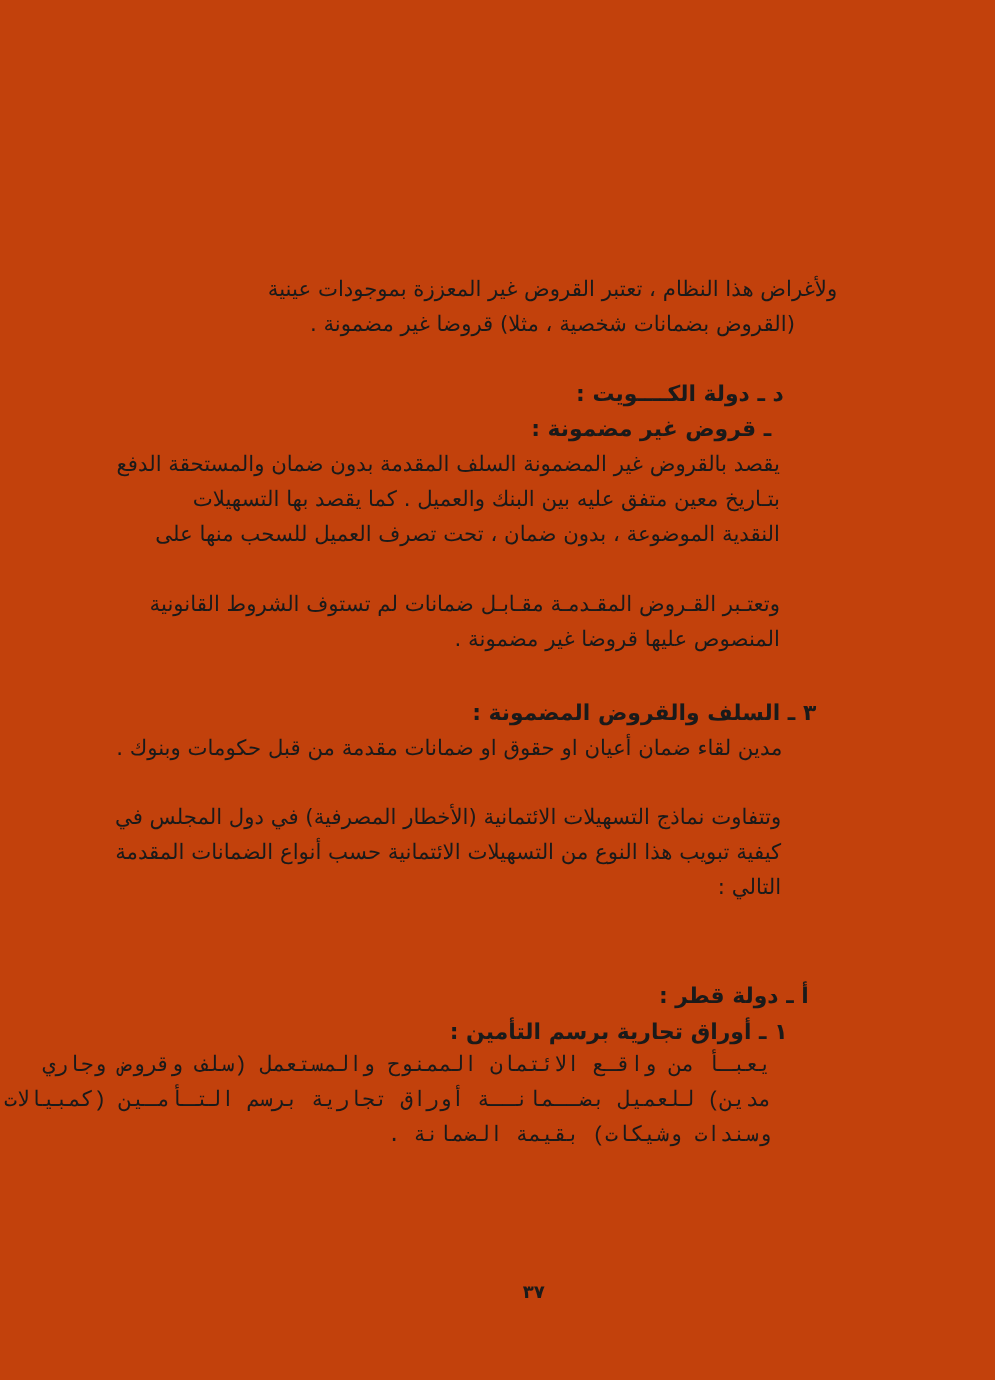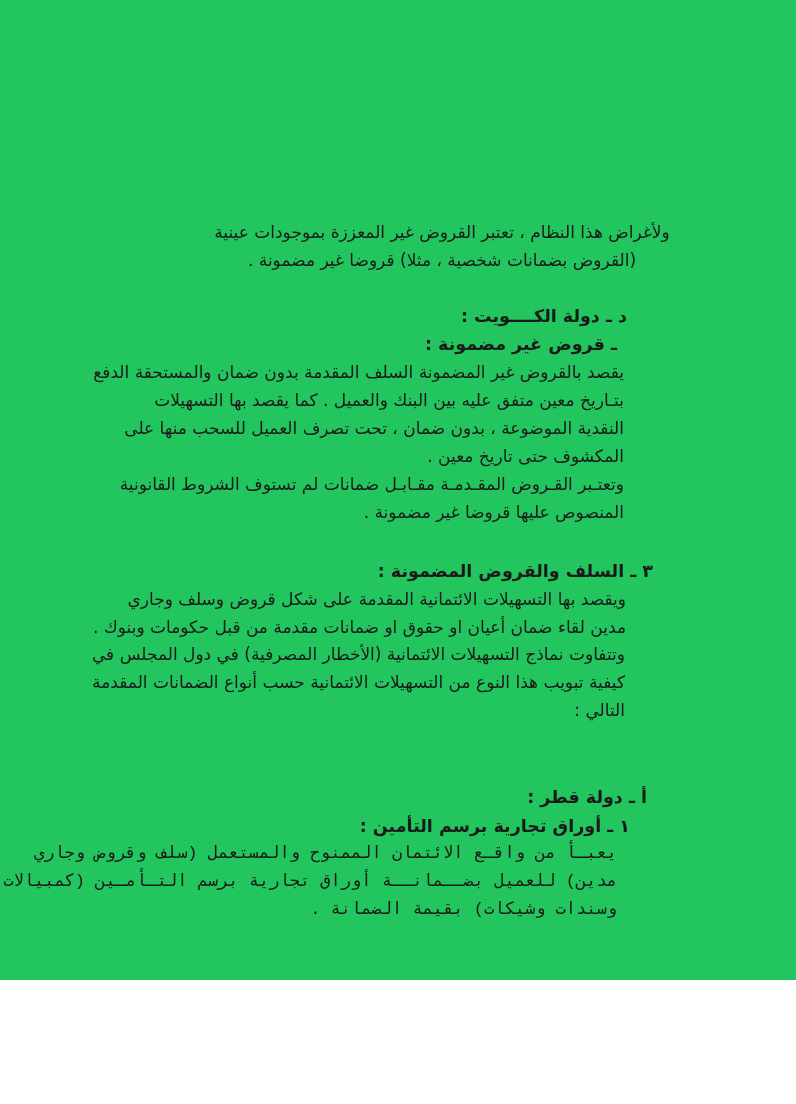--- a/index.html
+++ b/index.html
@@ -3,22 +3,22 @@
 <meta charset="utf-8">
 <style>
   html, body {
     margin: 0;
     padding: 0;
     background: #ffffff;
   }
   .page {
     position: relative;
     width: 796px;
-    height: 980px;
-    background: #22c55e;
+    height: 1104px;
+    background: #c2410c;
     font-family: "DejaVu Sans", sans-serif;
     color: #1a1a1a;
     overflow: hidden;
   }
   .block {
     position: absolute;
     direction: rtl;
     white-space: nowrap;
   }
   .line {
@@ -76,32 +76,30 @@
     <div class="line">(القروض بضمانات شخصية ، مثلا) قروضا غير مضمونة .</div>
   </div>
 
   <div class="block h kuwait-h">د ـ دولة الكــــويت :</div>
   <div class="block h kuwait-sub">ـ قروض غير مضمونة :</div>
 
   <div class="block para k-p1">
     <div class="line">يقصد بالقروض غير المضمونة السلف المقدمة بدون ضمان والمستحقة الدفع</div>
     <div class="line">بتـاريخ معين متفق عليه بين البنك والعميل . كما يقصد بها التسهيلات</div>
     <div class="line">النقدية الموضوعة ، بدون ضمان ، تحت تصرف العميل للسحب منها على</div>
-    <div class="line">المكشوف حتى تاريخ معين .</div>
   </div>
 
   <div class="block para k-p2">
     <div class="line">وتعتـبر القـروض المقـدمـة مقـابـل ضمانات لم تستوف الشروط القانونية</div>
     <div class="line">المنصوص عليها قروضا غير مضمونة .</div>
   </div>
 
   <div class="block h s3-h">٣ ـ السلف والقروض المضمونة :</div>
 
   <div class="block para s3-p1">
-    <div class="line">ويقصد بها التسهيلات الائتمانية المقدمة على شكل قروض وسلف وجاري</div>
     <div class="line">مدين لقاء ضمان أعيان او حقوق او ضمانات مقدمة من قبل حكومات وبنوك .</div>
   </div>
 
   <div class="block para s3-p2">
     <div class="line">وتتفاوت نماذج التسهيلات الائتمانية (الأخطار المصرفية) في دول المجلس في</div>
     <div class="line">كيفية تبويب هذا النوع من التسهيلات الائتمانية حسب أنواع الضمانات المقدمة</div>
     <div class="line">التالي :</div>
   </div>
 
   <div class="block h qatar-h">أ ـ دولة قطر :</div>

